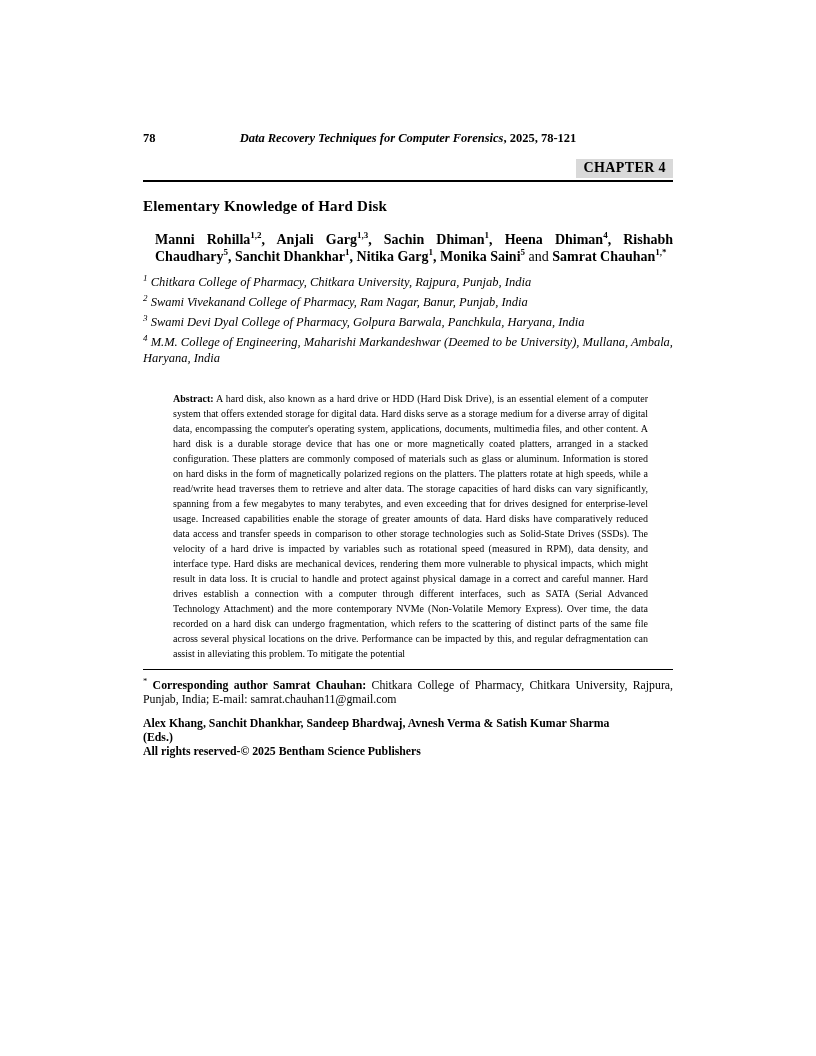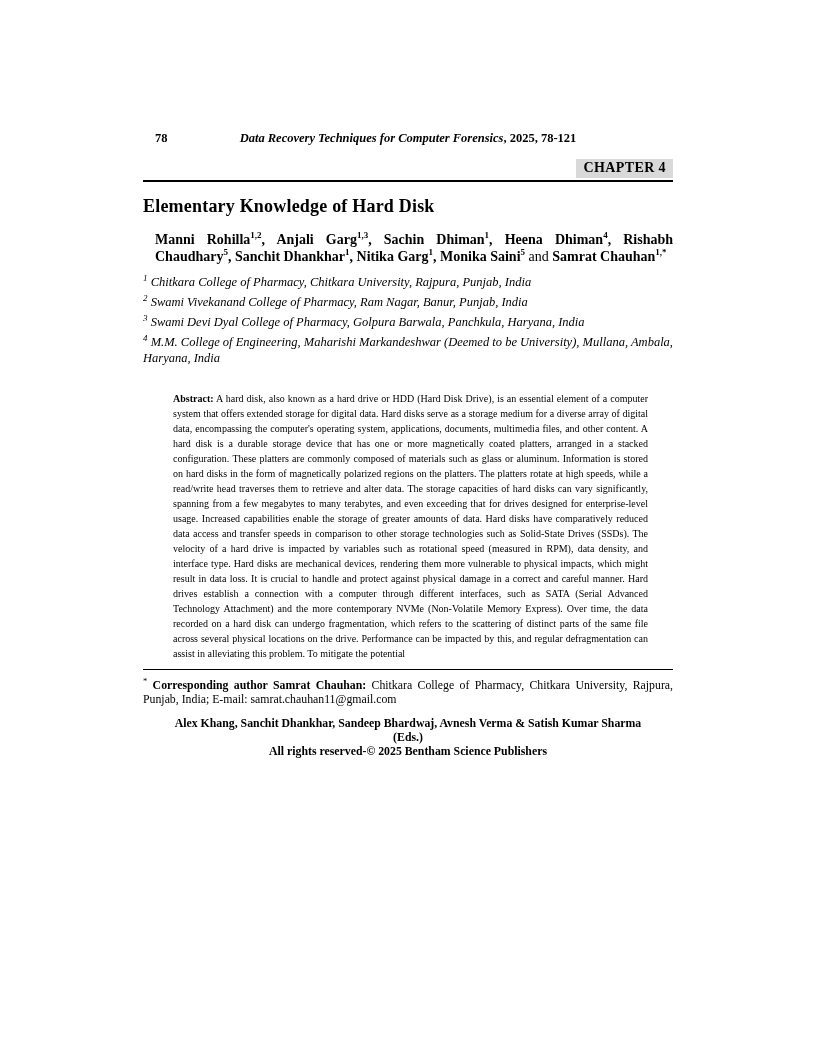--- a/index.html
+++ b/index.html
@@ -15,40 +15,40 @@
     overflow: hidden;
   }
   
   .running-head {
     position: relative;
     text-align: center;
     font-size: 12.5px;
     font-weight: bold;
     line-height: 14px;
   }
-  .page-number { position: absolute; left: 12px; top: 0; }
+  .page-number { position: absolute; left: 0; top: 0; }
   .rt-italic { font-style: italic; }
   
   .chapter-row {
     margin-top: 13px;
     text-align: right;
     border-bottom: 2.5px solid #000;
     padding-bottom: 2px;
   }
   .chapter-badge {
     display: inline-block;
     font-size: 14px;
     font-weight: bold;
     padding: 1px 7px 2px 7px;
     letter-spacing: 0.4px;
   }
   
   .chapter-title {
     margin: 11px 0 12px 0;
-    font-size: 18px;
+    font-size: 15px;
     font-weight: bold;
     line-height: 26px;
     letter-spacing: 0.2px;
   }
   
   .authors {
     margin: 11px 0 0 12px;
     font-size: 14px;
     font-weight: bold;
     line-height: 17px;
@@ -84,21 +84,20 @@
     margin: 0;
     font-size: 11.8px;
     line-height: 14px;
     text-align: justify;
   }
   .footnote sup { font-size: 8.5px; line-height: 0; }
   .fn-label { font-weight: bold; }
   
   .editors {
     margin-top: 10px;
-    text-align: center;
     font-weight: bold;
     font-size: 11.8px;
     line-height: 14px;
   }
 </style>
 </head>
 <body>
 
 <div class="page">
 

